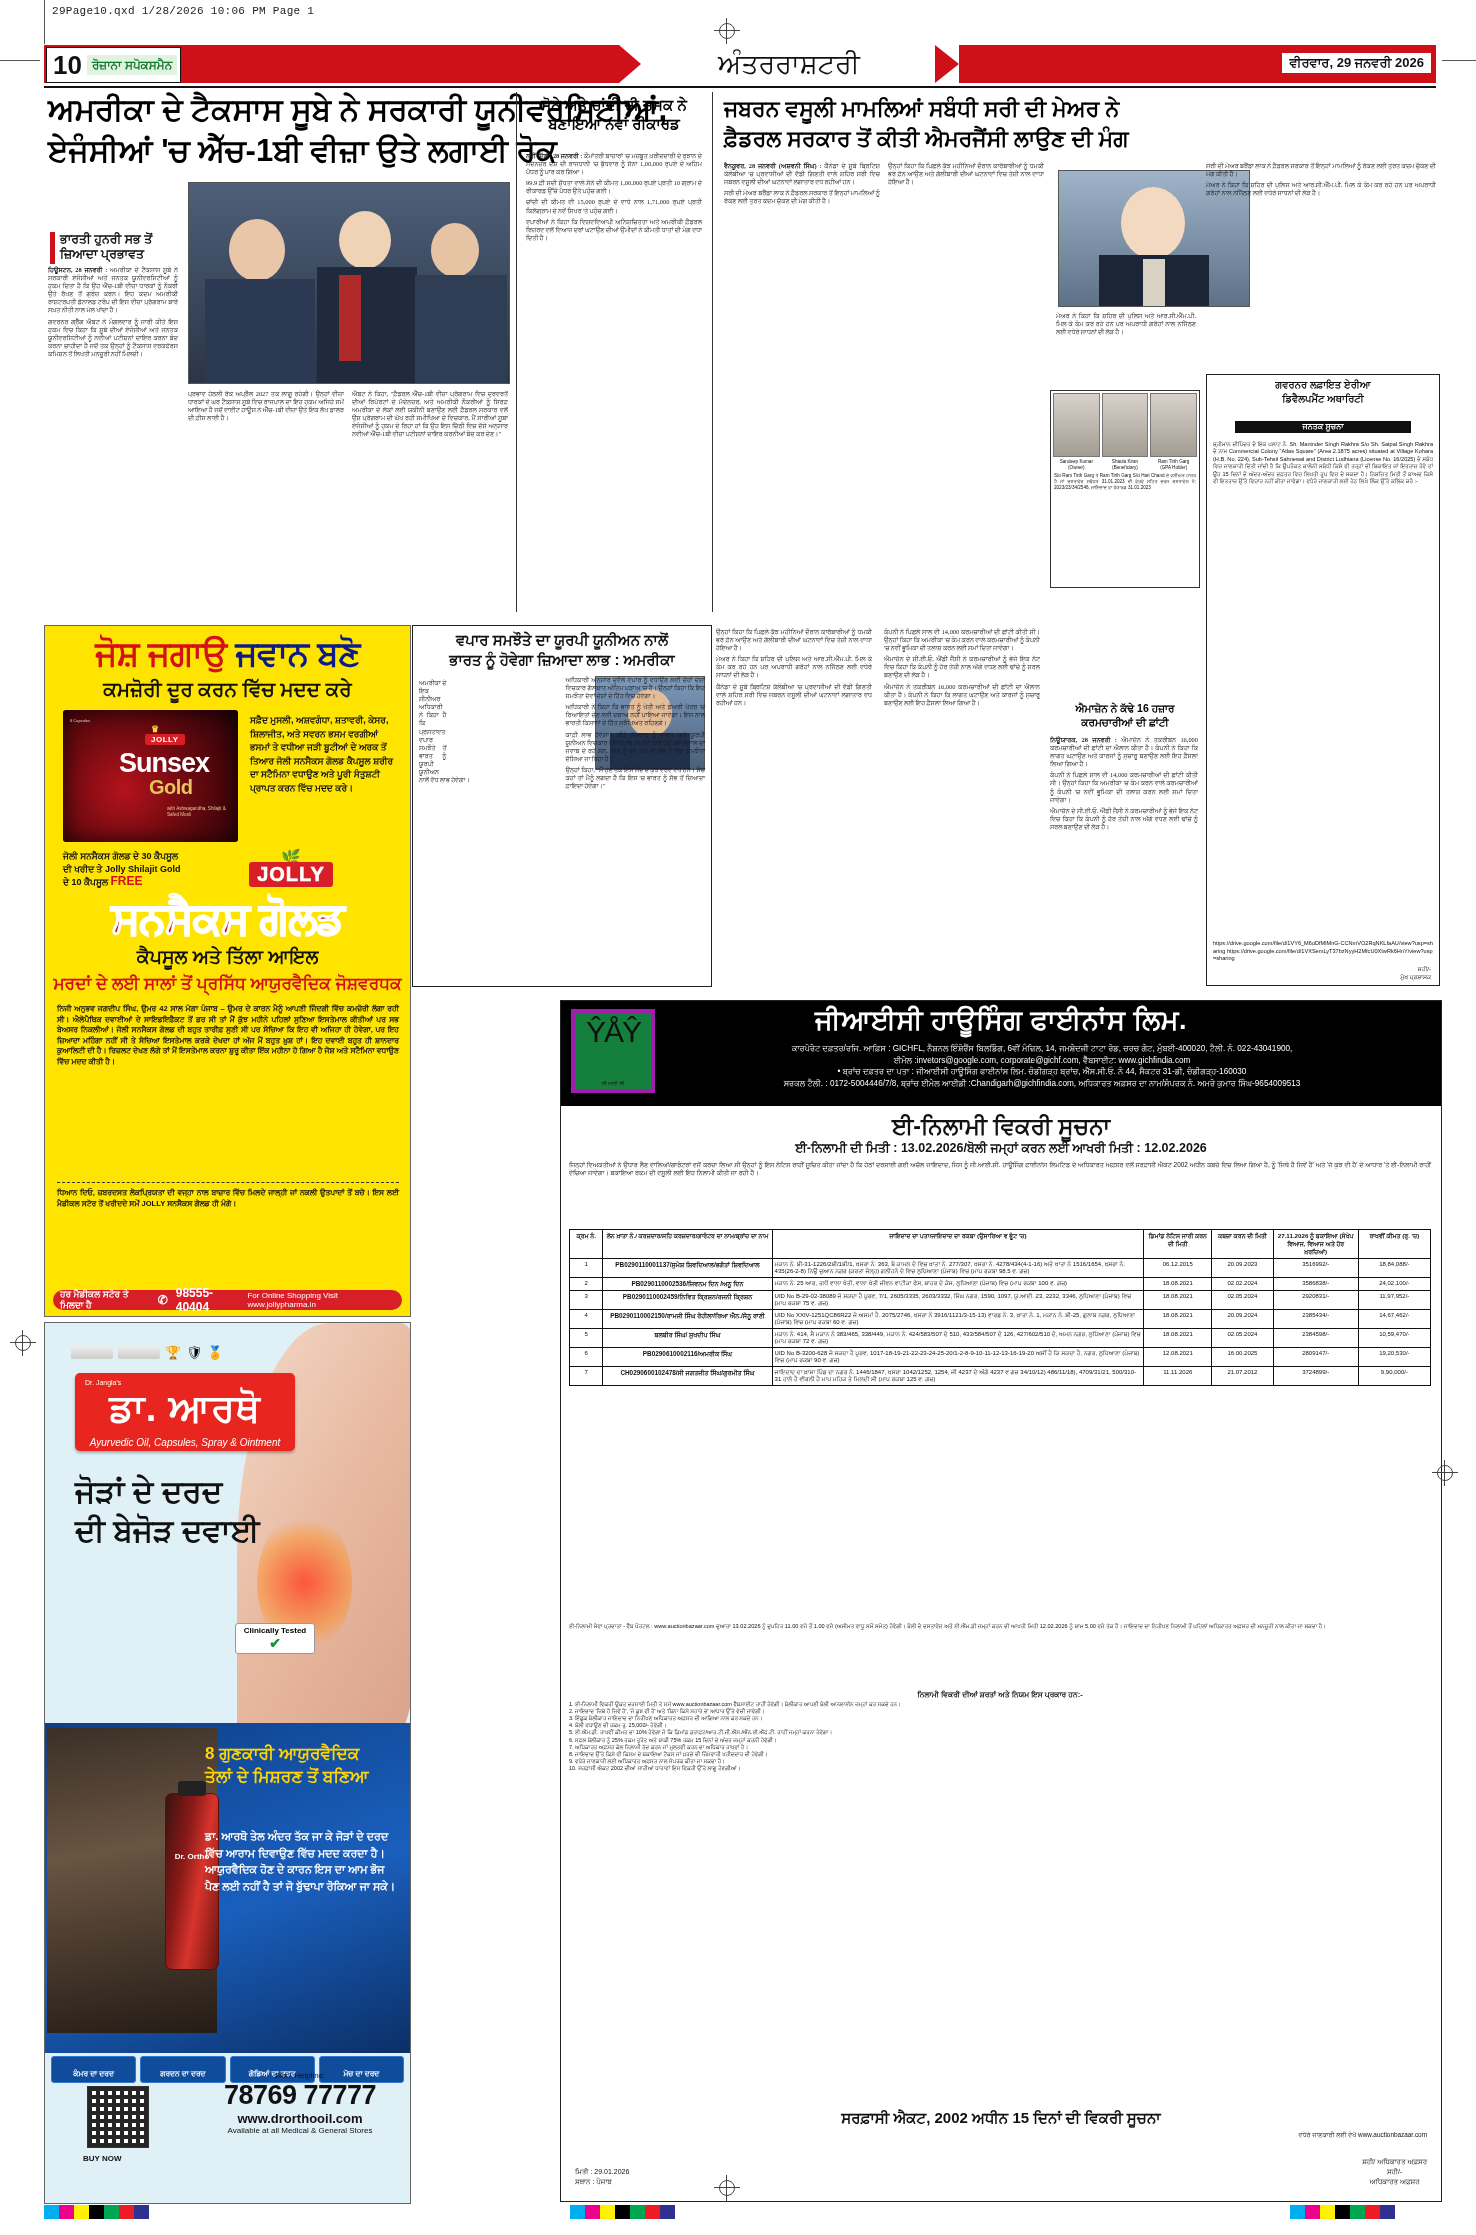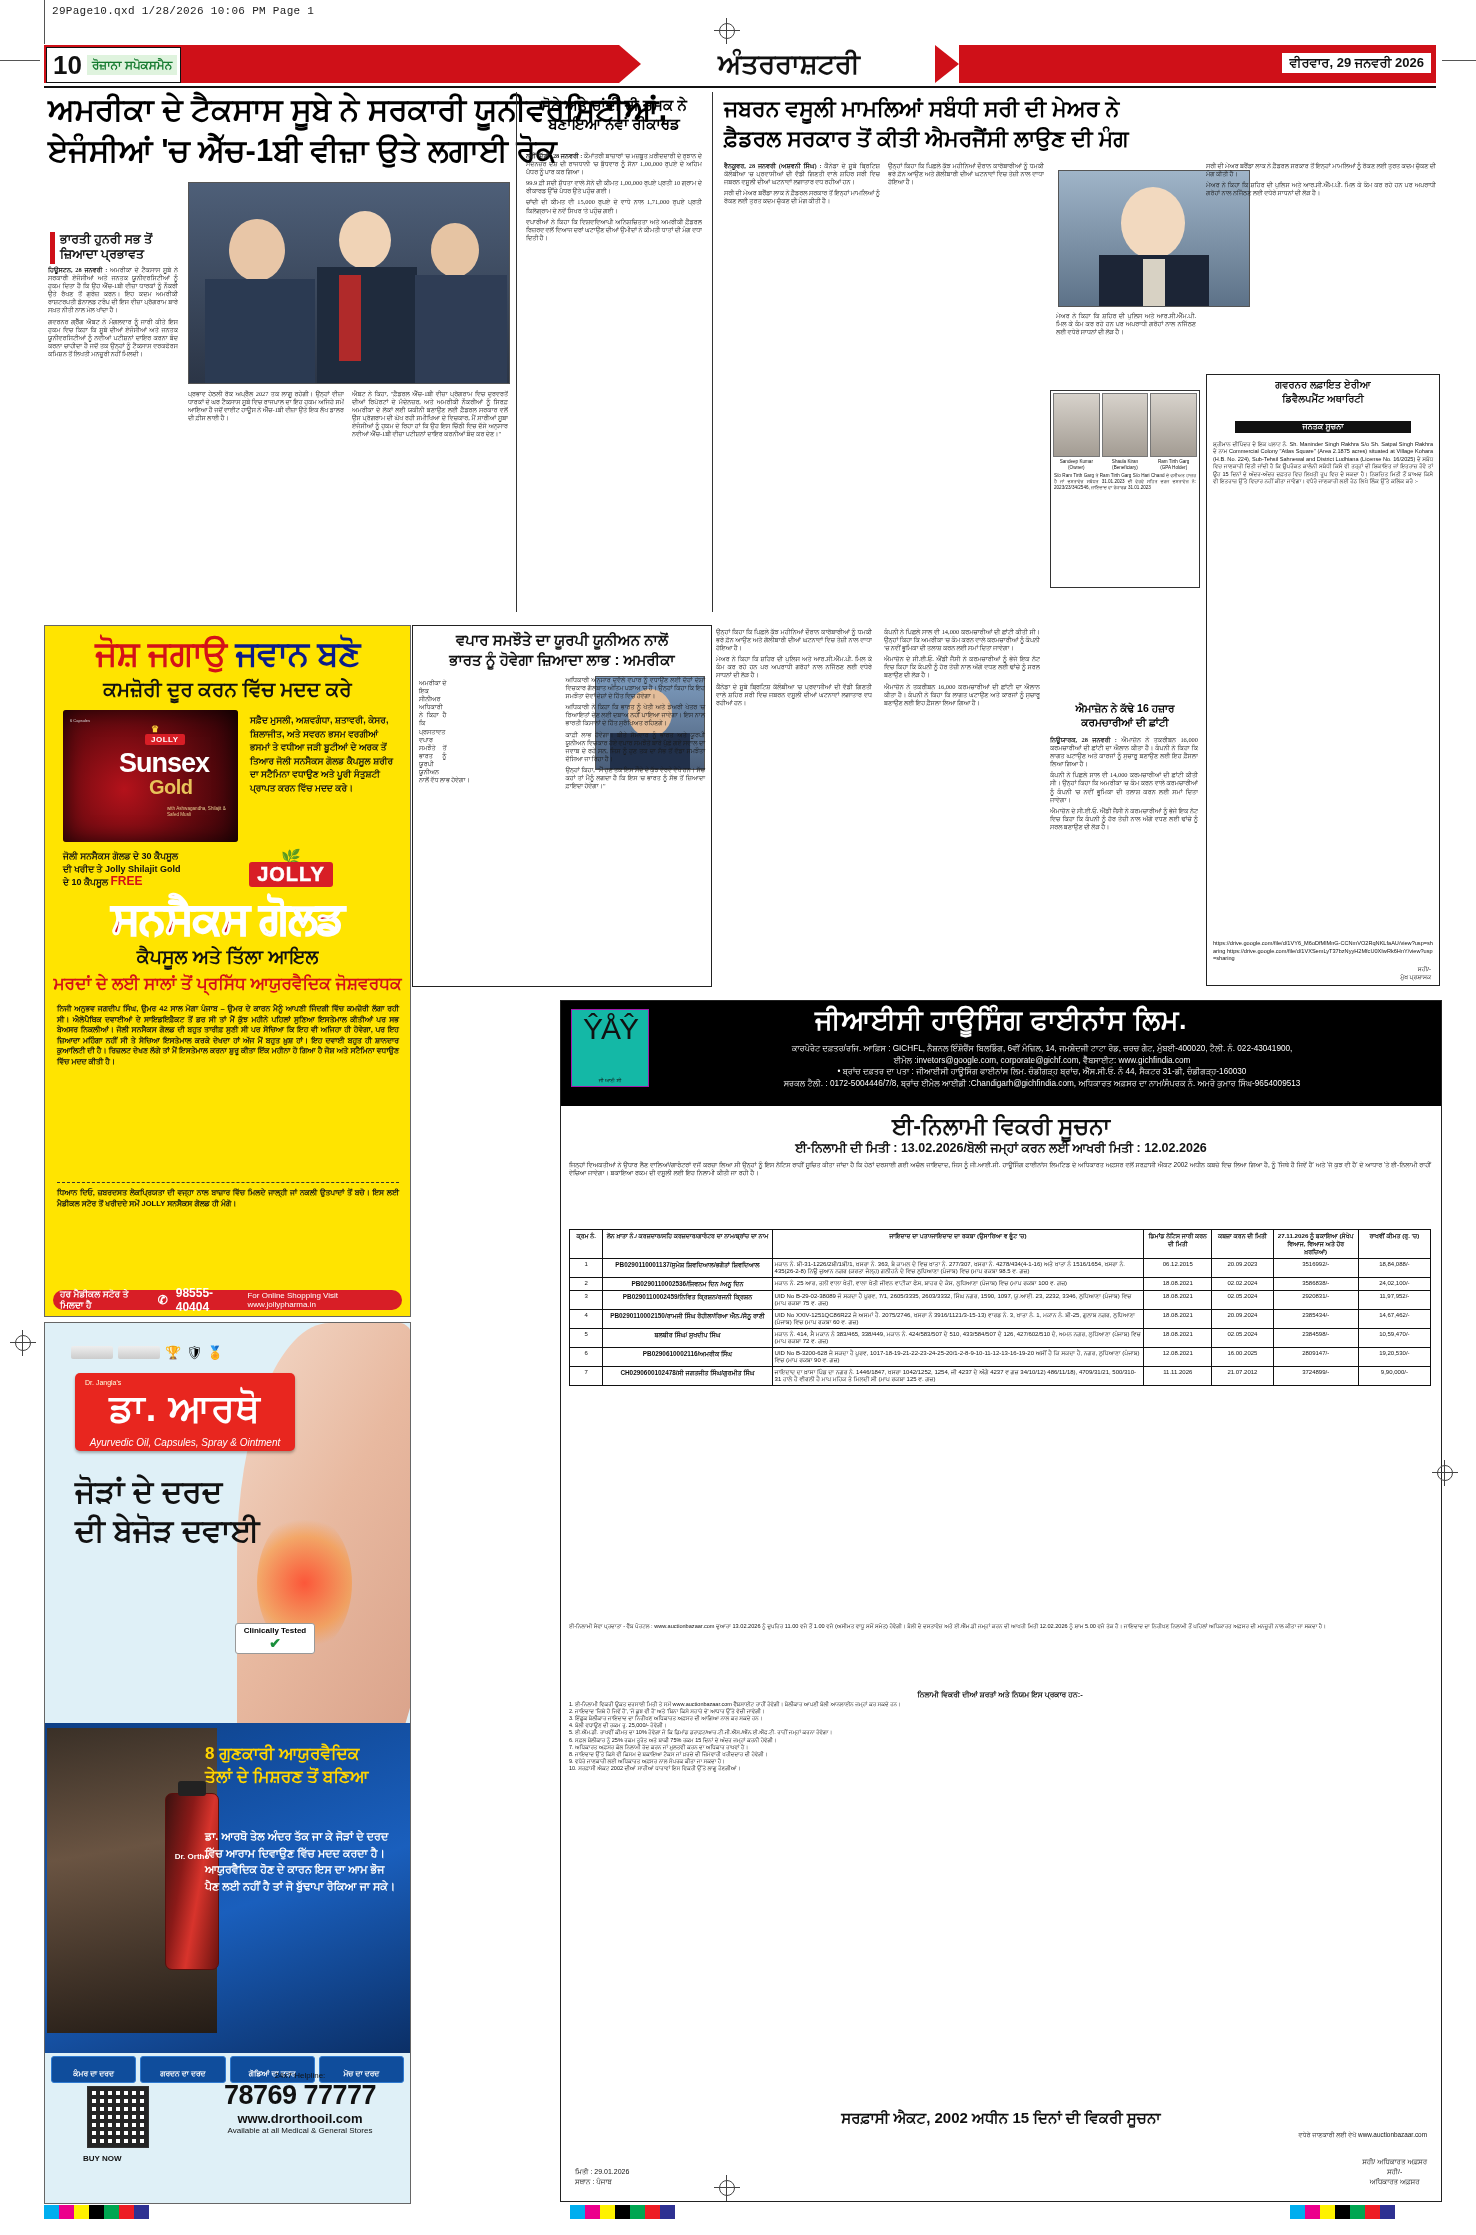--- a/index.html
+++ b/index.html
@@ -25,21 +25,21 @@
   .mh-notch-r{position:absolute;left:891px;top:0;width:0;height:0;
      border-top:19px solid transparent;border-bottom:19px solid transparent;border-left:24px solid #cf1018;}
   .mh-arrow-l{position:absolute;left:575px;top:0;width:0;height:0;
      border-top:19px solid transparent;border-bottom:19px solid transparent;border-left:22px solid #cf1018;}
   .mh-pagenum{position:absolute;left:2px;top:2px;height:34px;display:flex;align-items:center;
      background:#fff;border:1px solid #111;padding:0 3px;}
   .mh-pagenum .num{font-size:26px;font-weight:bold;color:#111;line-height:1;padding:0 3px;}
   .mh-pagenum .sub{font-size:12px;font-weight:bold;color:#157a2f;background:#dff3de;
      padding:3px 5px;margin-left:2px;}
   .mh-title{position:absolute;left:575px;top:0;width:340px;height:38px;display:flex;
-     align-items:center;justify-content:center;font-size:27px;font-weight:bold;color:#111;}
+     align-items:center;justify-content:center;font-size:27px;font-weight:normal;color:#111;}
   .mh-date{position:absolute;right:4px;top:7px;background:#fff;padding:2px 7px;
      font-size:13px;font-weight:bold;color:#111;border:1px solid #cf1018;}
   .mh-rule{position:absolute;left:44px;top:86px;width:1392px;height:2px;background:#111;}
 
   
   .col{position:absolute;overflow:hidden;}
   .gtxt{font-size:6.4px;line-height:8.1px;text-align:justify;color:#1a1a1a;
         font-family:"Liberation Serif",serif;word-spacing:-0.3px;}
   .gtxt p{margin:0 0 3px 0;}
   .dateline{font-weight:bold;}
@@ -150,22 +150,22 @@
      background:
        repeating-linear-gradient(90deg,#000 0 4px,#fff 4px 8px),
        repeating-linear-gradient(0deg,#000 0 4px,transparent 4px 8px);
      background-blend-mode:multiply;opacity:.85;}
   .ortho-buy{position:absolute;left:38px;bottom:40px;font-size:8px;font-weight:bold;color:#111;}
 
   
   .gichf{position:absolute;left:560px;top:1000px;width:880px;height:1200px;border:1px solid #222;
      background:#fff;overflow:hidden;}
   .gichf-head{position:absolute;left:0;top:0;width:100%;height:105px;background:#000;color:#fff;}
-  .gichf-logo{position:absolute;left:10px;top:8px;width:76px;height:76px;background:#14b8a6;
-     border:1px solid #a21caf;}
+  .gichf-logo{position:absolute;left:10px;top:8px;width:76px;height:76px;background:#15803d;
+     border:4px solid #a21caf;}
   .gichf-logo .fig{position:absolute;left:0;top:6px;width:100%;text-align:center;font-size:30px;
      color:#111;line-height:26px;letter-spacing:-2px;}
   .gichf-logo .tx{position:absolute;left:0;bottom:2px;width:100%;text-align:center;font-size:5px;color:#111;}
   .gichf-title{position:absolute;left:0;top:4px;width:100%;text-align:center;font-size:27px;
      font-weight:bold;letter-spacing:.5px;}
   .gichf-addr{position:absolute;left:96px;top:42px;width:770px;text-align:center;font-size:8.2px;
      line-height:11.6px;}
   .gichf-enl{position:absolute;left:0;top:112px;width:100%;text-align:center;font-size:23px;
      font-weight:bold;color:#111;}
   .gichf-date{position:absolute;left:0;top:140px;width:100%;text-align:center;font-size:12.5px;

